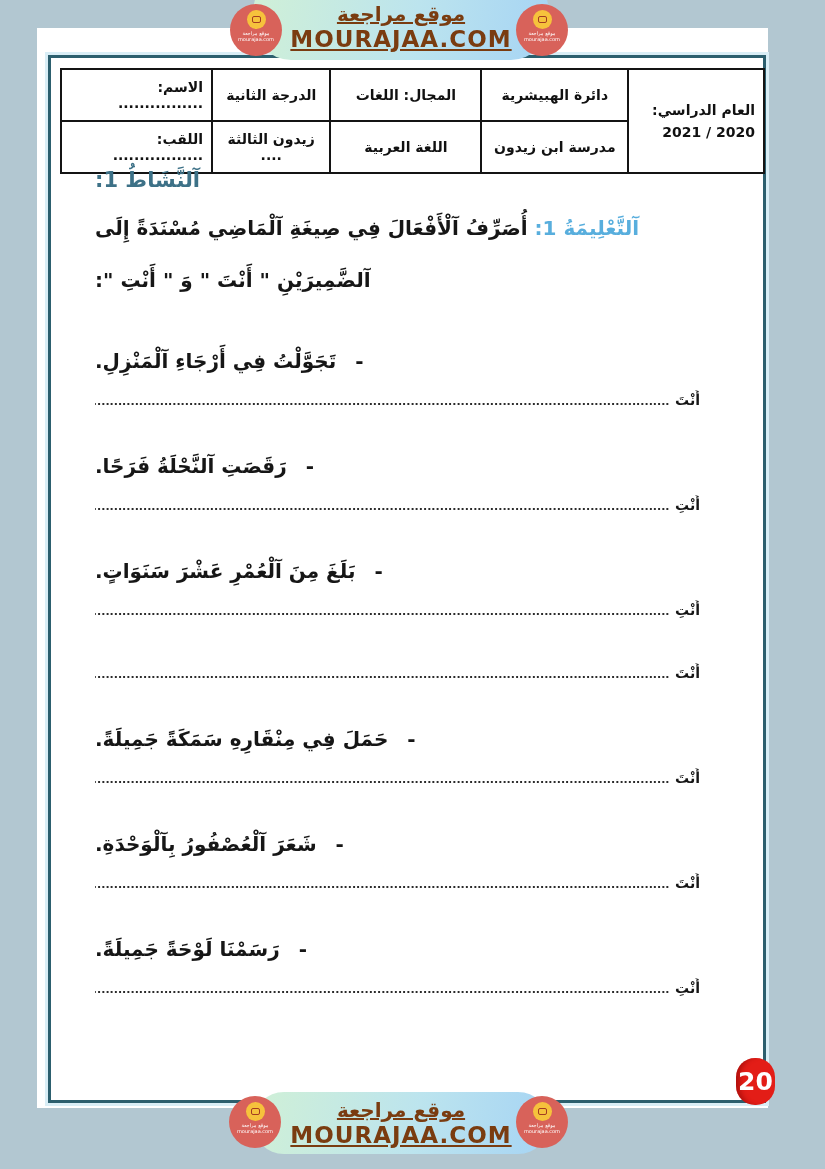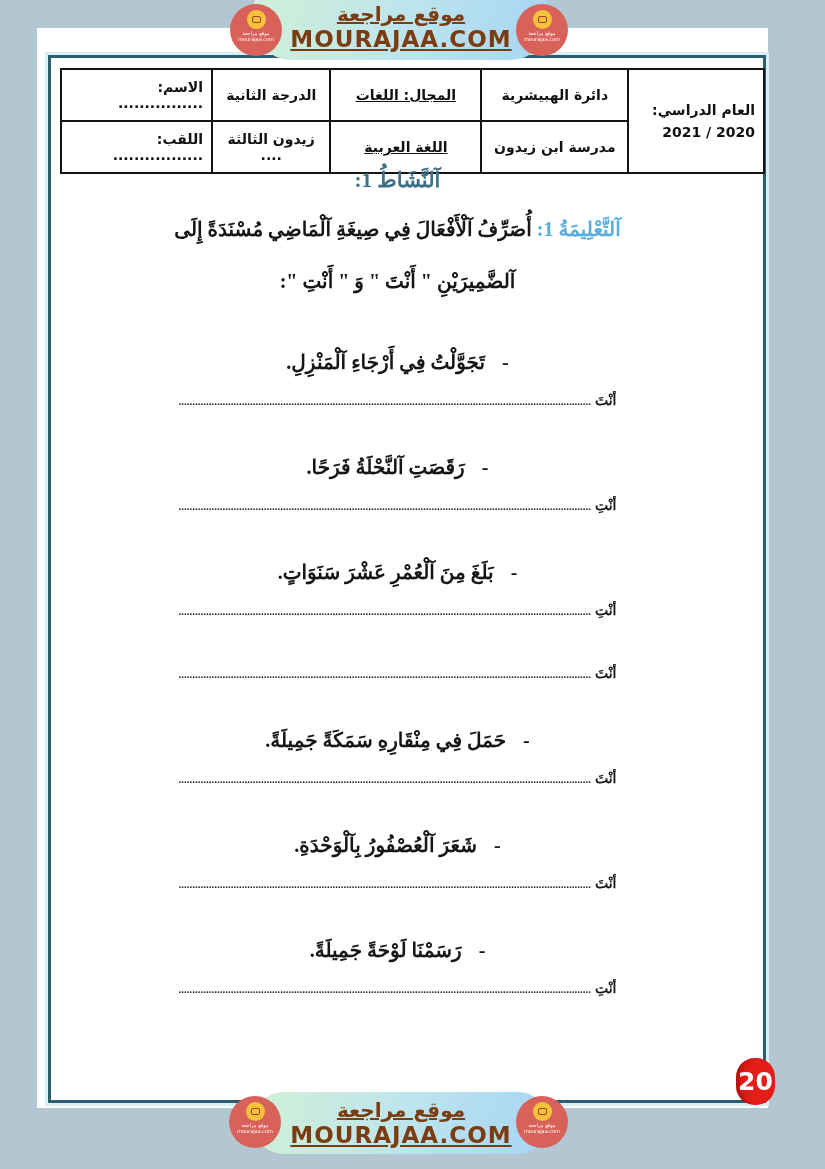--- a/index.html
+++ b/index.html
@@ -12,26 +12,26 @@
   .frame { position:absolute; left:11px; top:27px; right:2px; bottom:5px;
            border:3px solid #2c5f6e; box-shadow:0 0 0 3px #d9eef6; pointer-events:none; }
 
   
   table.header-table { position:absolute; left:23px; top:40px; width:705px;
            border-collapse:collapse; direction:rtl; background:#fff;
            font-size:14px; font-weight:bold; color:#111; table-layout:fixed; }
   .header-table td { border:2px solid #141414; padding:9px 8px; height:34px; vertical-align:middle; text-align:center; }
   td.c-year { width:133px; text-align:right; line-height:1.6; }
   td.c-district { width:144px; }
-  td.c-domain { width:148px;text-decoration:underline; }
+  td.c-domain { width:148px; }
   td.c-grade { width:116px; }
   td.c-name { width:148px; text-align:right; }
 
   
-  .content { position:absolute; right:68px; left:58px; top:140px; direction:rtl; text-align:center; color:#161616;font-family:Liberation Serif, serif; }
+  .content { position:absolute; right:68px; left:58px; top:140px; direction:rtl; text-align:left; color:#161616; }
   .activity-title { font-size:21px; font-weight:bold; color:#3d7187; margin-bottom:10px; }
   .instruction { font-size:20px; font-weight:bold; line-height:52px; color:#161616; }
   .ins-label { color:#58aedd; }
   .ins-line2 { display:block; }
   .items { margin-top:42px; }
   .ex-item { margin-bottom:39px; }
   .sentence-line { font-size:20px; font-weight:bold; line-height:26px; }
   .dash { display:inline-block; margin-left:12px; font-weight:bold; }
   .answer-line { margin-top:16px; white-space:nowrap; overflow:hidden; height:24px; font-weight:bold; }
   .pronoun { font-size:14px; }

